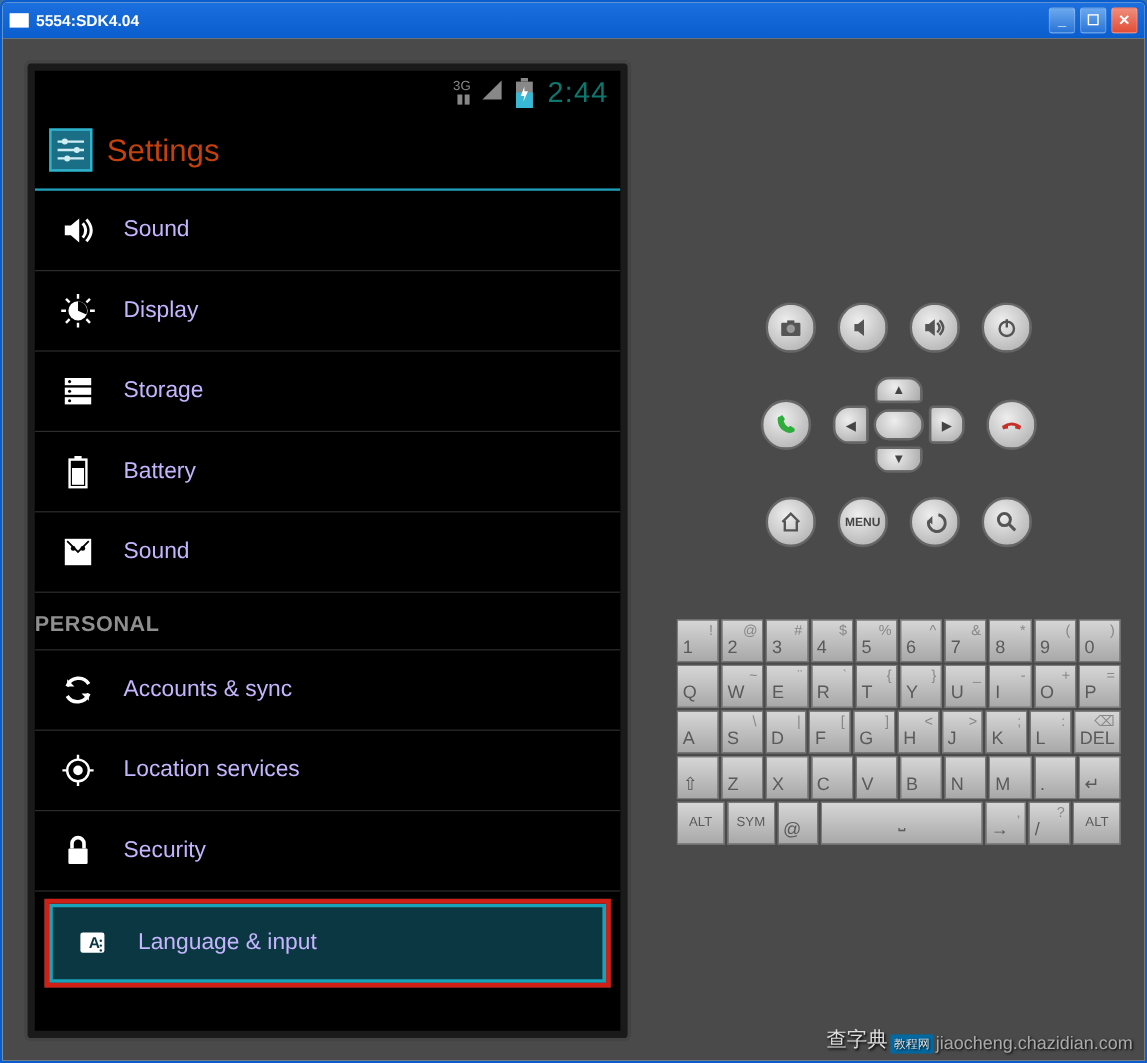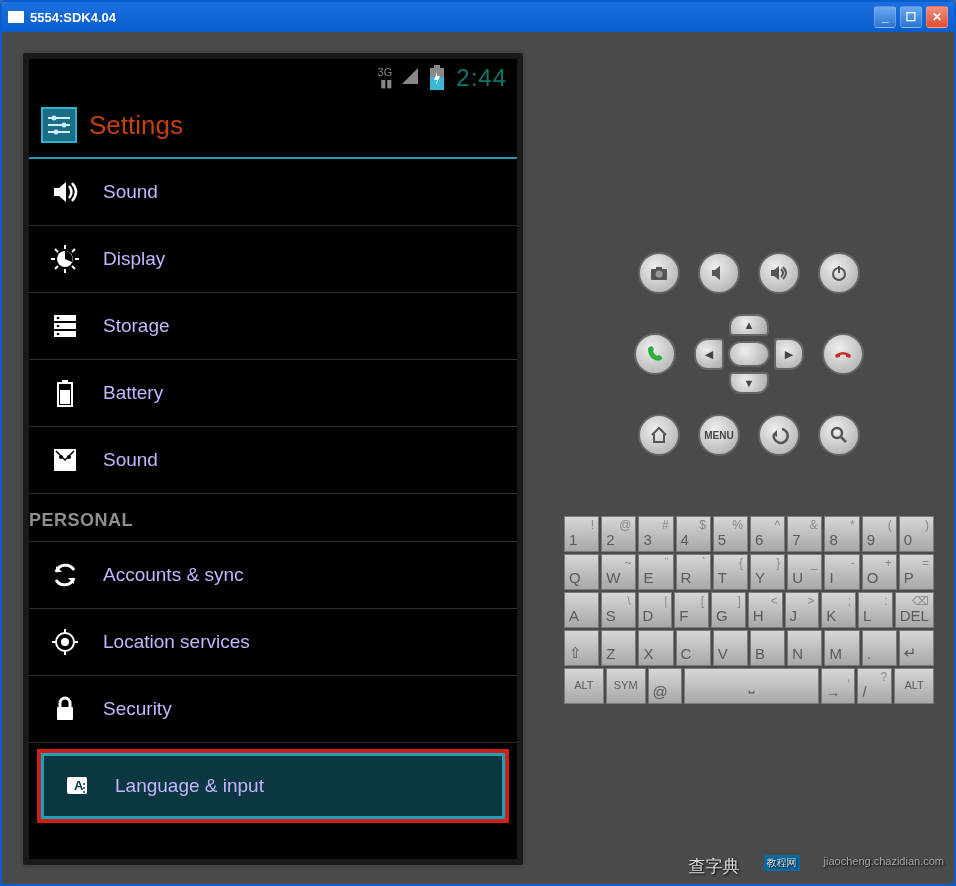--- a/index.html
+++ b/index.html
@@ -137,23 +137,23 @@
   padding: 0 4px 3px;
 }
 .key .sup { position:absolute; top:1px; right:4px; font-size:12px; color:#888; }
 .key.space { flex: 5; align-items:center; justify-content:center; }
 .key.alt { flex:1.2; font-size:11px; align-items:center; justify-content:center; }
 
 .watermark {
   position:absolute; right: 10px; bottom: 6px;
   color:#ddd; font-size: 17px;
   text-shadow: 1px 1px 2px #000;
-  display:flex; align-items:flex-start; gap:24px;
-}
-.watermark .sub { font-size:11px; color:#aaa; }
+  display:flex; align-items:flex-end; gap:2px;
+}
+.watermark .sub { font-size:15px; color:#aaa; }
 </style>
 </head>
 <body>
 
 <div class="window">
   <div class="titlebar">
     <span class="title-icon"></span>
     <span>5554:SDK4.04</span>
     <div class="title-buttons">
       <div class="tb-btn tb-min">_</div>

